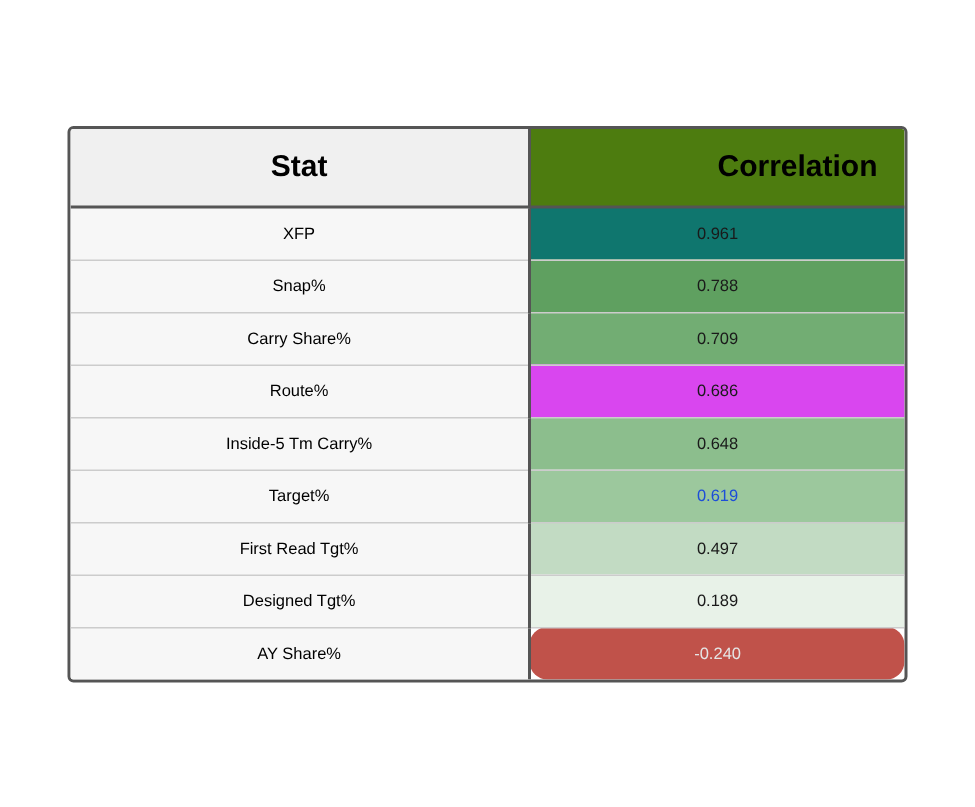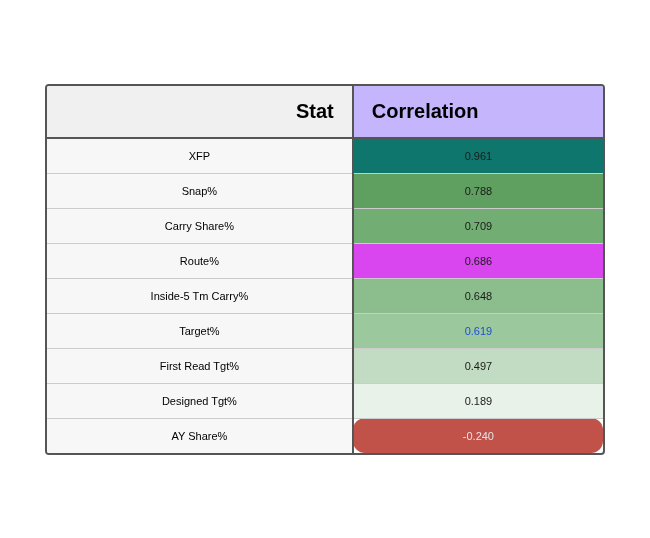--- a/index.html
+++ b/index.html
@@ -28,28 +28,28 @@
 
     thead tr th {
       padding: 14px 18px;
       font-size: 20px;
       font-weight: bold;
       border-bottom: 2px solid #555;
     }
 
     thead tr th:first-child {
       background: #f0f0f0;
-      text-align: right;
+      text-align: center;
       border-right: 2px solid #555;
       width: 55%;
     }
 
     thead tr th:last-child {
-      background: #c4b5fd;
-      text-align: left;
+      background: #4d7c0f;
+      text-align: right;
       width: 45%;
     }
 
     tbody tr td {
       padding: 11px 18px;
       font-size: 11px;
       text-align: center;
       border-bottom: 1px solid #ccc;
     }
 

